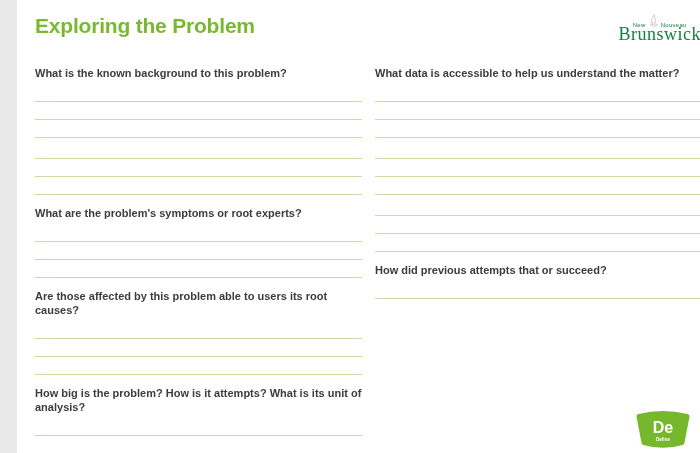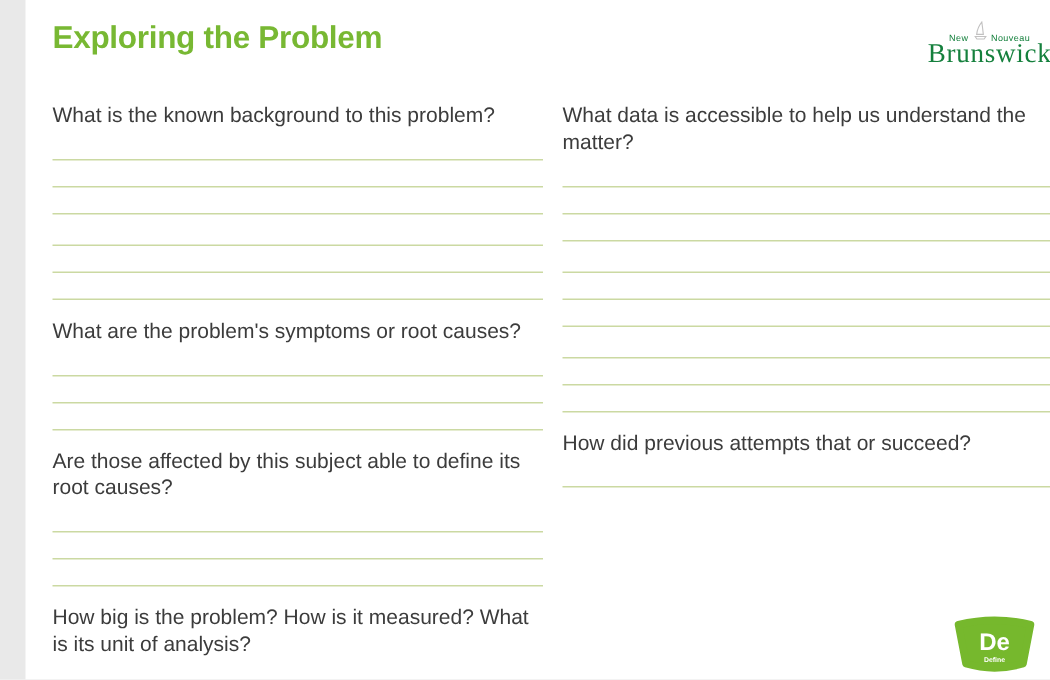--- a/index.html
+++ b/index.html
@@ -48,22 +48,22 @@
   }
   .columns {
     display: flex;
     gap: 13px;
     padding: 0 15px 0 18px;
     margin-top: 24px;
   }
   .col { flex: 1; min-width: 0; }
   .qblock { margin-bottom: 12px; }
   .question {
-    font-size: 14px;
-    font-weight: normal;
+    font-size: 11px;
+    font-weight: bold;
     color: #3c3c3c;
     line-height: 1.27;
     margin-bottom: 3px;
   }
   .line {
     height: 17px;
     border-bottom: 1px solid #cbd9a2;
   }
   .line:first-of-type { height: 8px; }
   .badge {
@@ -106,33 +106,33 @@
         <div class="line"></div>
         <div class="line"></div>
         <div class="line"></div>
       </div>
       <div class="qblock">
         <div class="line"></div>
         <div class="line"></div>
         <div class="line"></div>
       </div>
       <div class="qblock">
-        <div class="question">What are the problem's symptoms or root causes?</div>
+        <div class="question">What are the problem's symptoms or root experts?</div>
         <div class="line"></div>
         <div class="line"></div>
         <div class="line"></div>
       </div>
       <div class="qblock">
-        <div class="question">Are those affected by this subject able to define its root causes?</div>
+        <div class="question">Are those affected by this problem able to users its root causes?</div>
         <div class="line"></div>
         <div class="line"></div>
         <div class="line"></div>
       </div>
       <div class="qblock">
-        <div class="question">How big is the problem? How is it measured? What is its unit of analysis?</div>
+        <div class="question">How big is the problem? How is it attempts? What is its unit of analysis?</div>
         <div class="line"></div>
 
       </div>
     </div>
 
     <div class="col">
       <div class="qblock">
         <div class="question">What data is accessible to help us understand the matter?</div>
         <div class="line"></div>
         <div class="line"></div>

